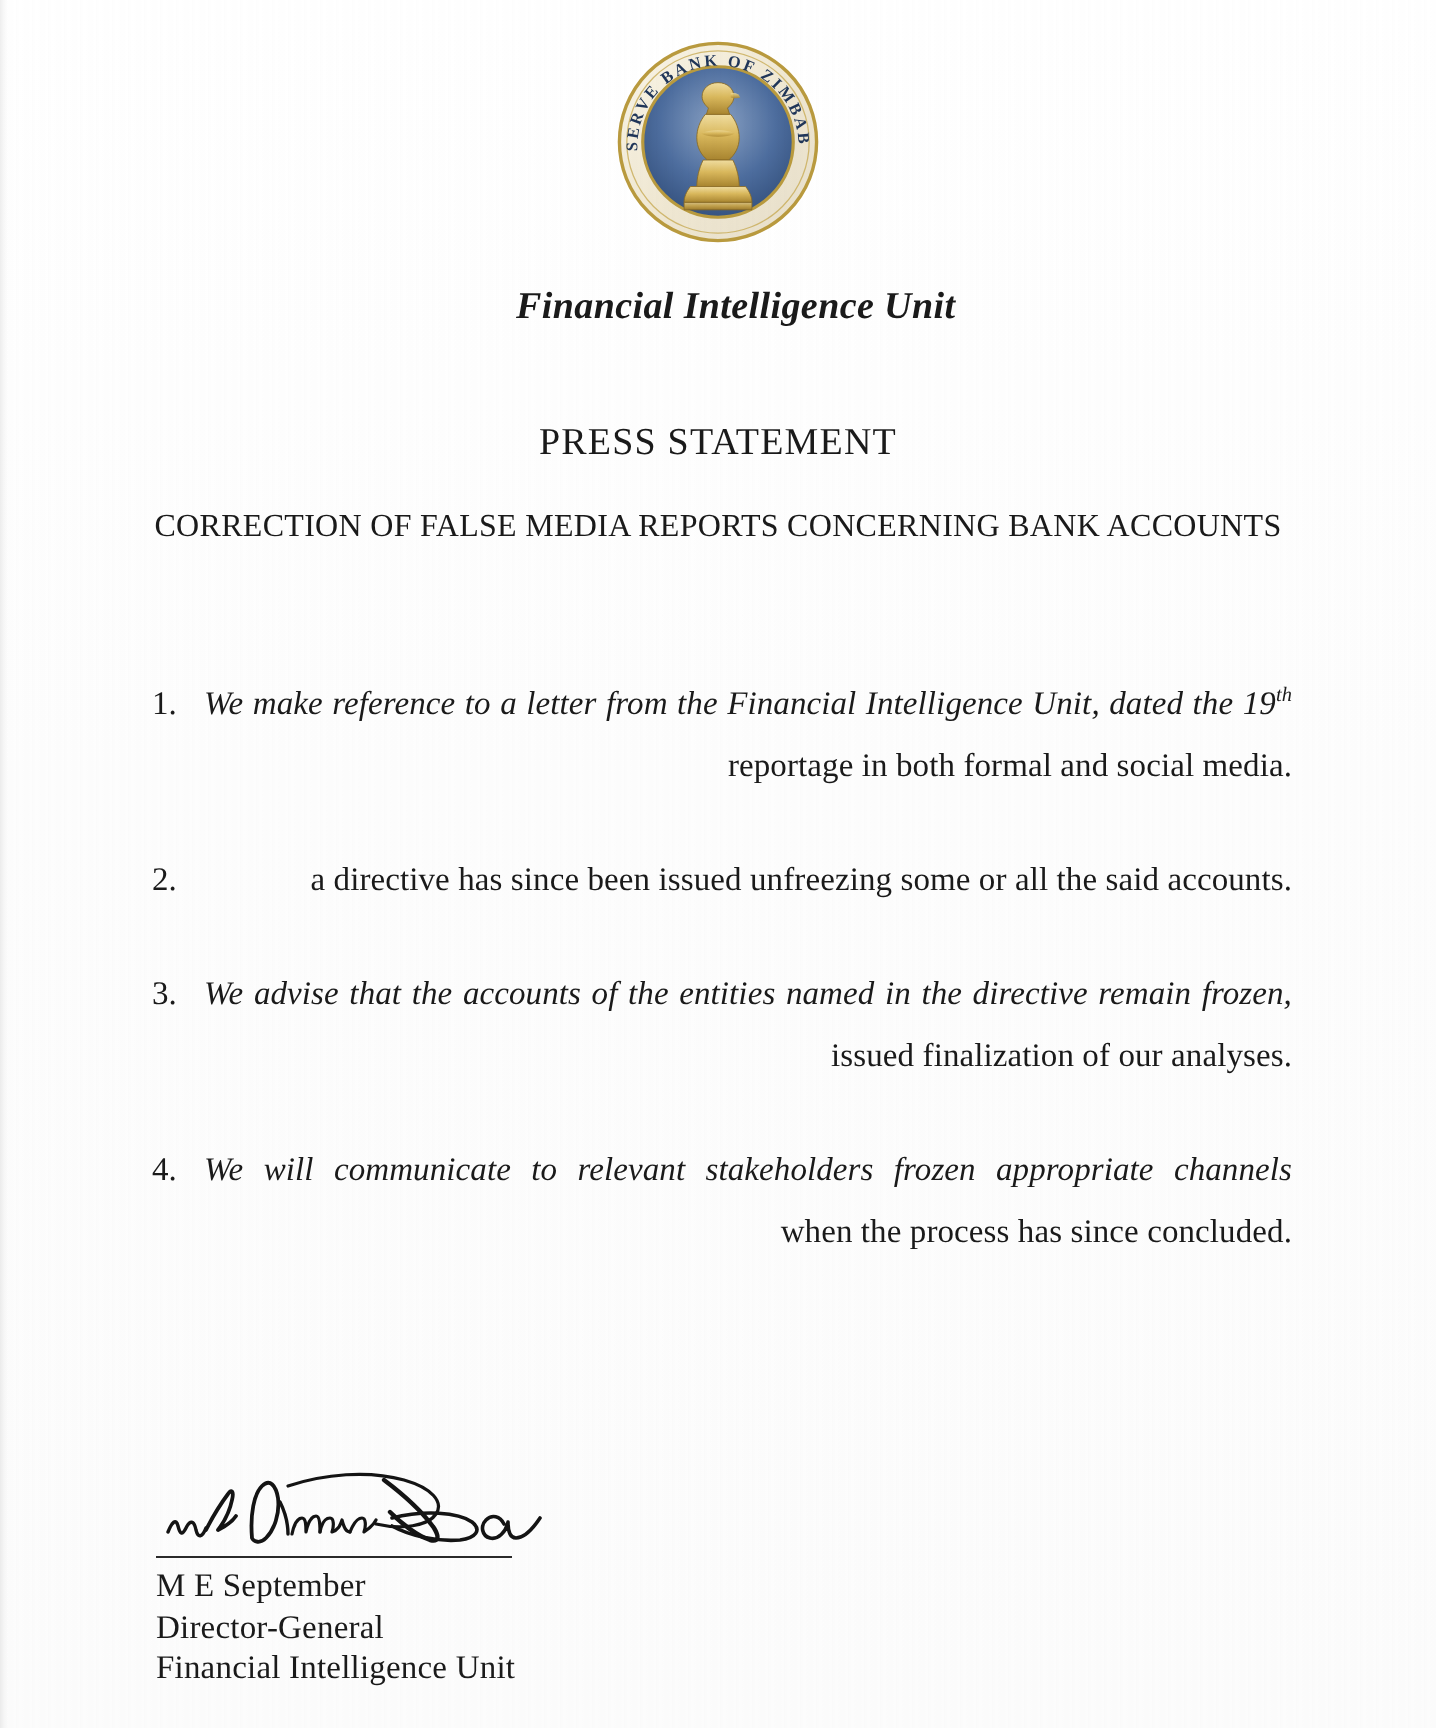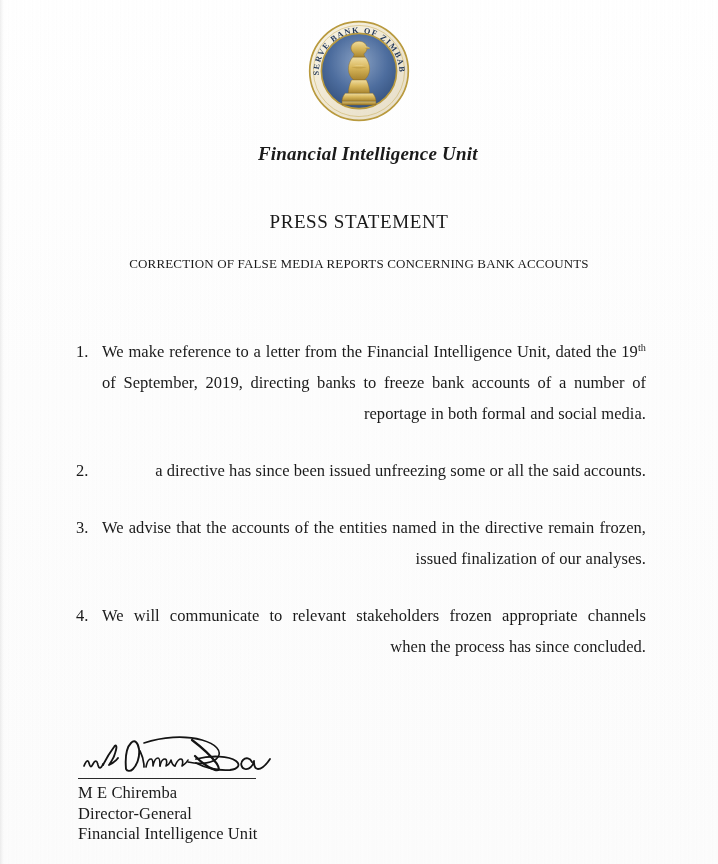--- a/index.html
+++ b/index.html
@@ -81,21 +81,21 @@
     font-size: 19px;
     font-weight: normal;
     letter-spacing: 0.6px;
   }
   .subject {
     position: absolute;
     left: 60px;
     right: 60px;
     top: 249px;
     text-align: center;
-    font-size: 13px;
+    font-size: 16px;
     line-height: 29px;
     letter-spacing: 0.15px;
   }
   .subject div { white-space: nowrap; }
 
   
   .body-list {
     position: absolute;
     left: 76px;
     width: 570px;
@@ -124,20 +124,21 @@
     font-size: 0.62em;
     vertical-align: super;
     line-height: 0;
   }
   
   .item-text .justify-line {
     display: block;
     text-align: justify;
     text-align-last: justify;
     white-space: nowrap;
+    font-style: italic;
   }
   .item-text .last-line {
     display: block;
     text-align: right;
     white-space: nowrap;
   }
 
   
   .sign-block {
     position: absolute;
@@ -232,21 +233,20 @@
   <div class="subject">
     <div>CORRECTION OF FALSE MEDIA REPORTS CONCERNING BANK ACCOUNTS</div>
   </div>
 
   <div class="body-list">
 
     <div class="item">
       <span class="item-num">1.</span>
       <div class="item-text">
         <span class="justify-line"><span>We make reference to a letter from the Financial Intelligence Unit, dated the 19</span><sup>th</sup></span>
-        <span class="justify-line">of September, 2019, directing banks to freeze bank accounts of a number of</span>
         <span class="last-line">reportage in both formal and social media.</span>
       </div>
     </div>
 
     <div class="item" style="margin-top:26px;">
       <span class="item-num">2.</span>
       <div class="item-text">
         <span class="last-line">a directive has since been issued unfreezing some or all the said accounts.</span>
       </div>
     </div>
@@ -281,21 +281,21 @@
           <path d="M80 31 c1 -5 3 -7 5 -7 c2 0 2 4 1 7 c3 -1 4 -3 5 -6 c1 4 2 6 4 6" stroke-width="1.6"></path>
           <path d="M95 31 c2 -5 4 -7 6 -7 c2 0 2 4 1 7 c3 -2 5 -4 6 -6" stroke-width="1.6"></path>
           <path d="M64 8 c18 -6 40 -8 58 -3 c14 4 20 11 16 17 c-4 6 -17 8 -30 5" stroke-width="1.6"></path>
           <path d="M112 5 c12 9 20 17 25 24 c3 5 2 7 -2 6 c-6 -2 -14 -8 -20 -14" stroke-width="2.2"></path>
           <path d="M116 24 c16 -4 33 -3 40 2 c5 4 2 8 -6 9 c-11 1 -25 -2 -34 -7" stroke-width="1.8"></path>
           <path d="M172 27 c-2 -4 -6 -5 -9 -2 c-3 3 -2 8 2 9 c4 1 8 -3 9 -8 c0 5 1 8 4 8 c4 0 8 -4 12 -10" stroke-width="1.8"></path>
         </g>
       </svg>
     </div>
     <div class="sig-rule"></div>
-    <div class="sig-line">M E Chiremba</div>
+    <div class="sig-line">M E September</div>
     <div class="sig-line">Director-General</div>
     <div class="sig-line">Financial Intelligence Unit</div>
   </div>
 
 </div>
 
 <div class="scan-noise"></div>
 <div class="scan-edge-left"></div>
 
 </body></html>

